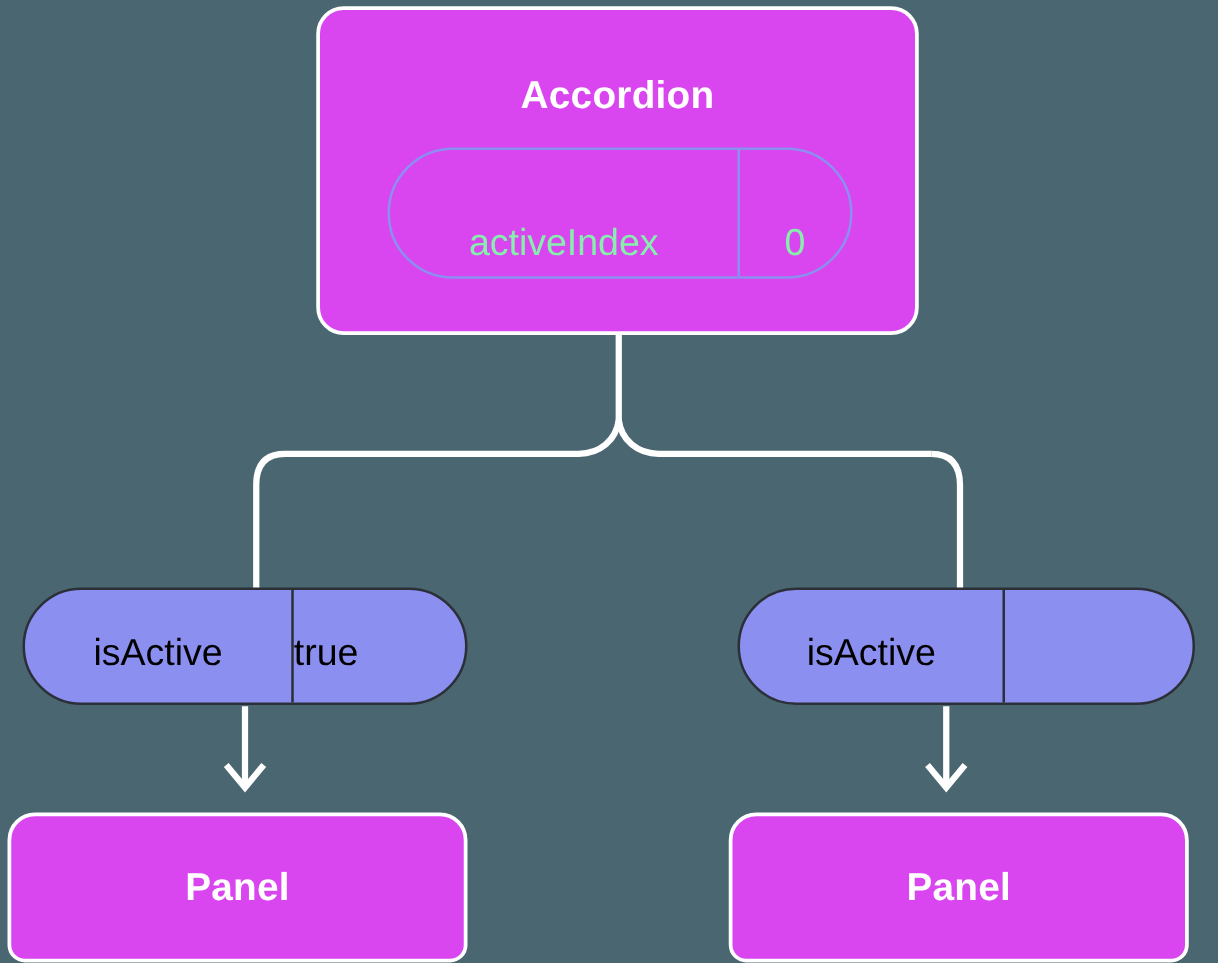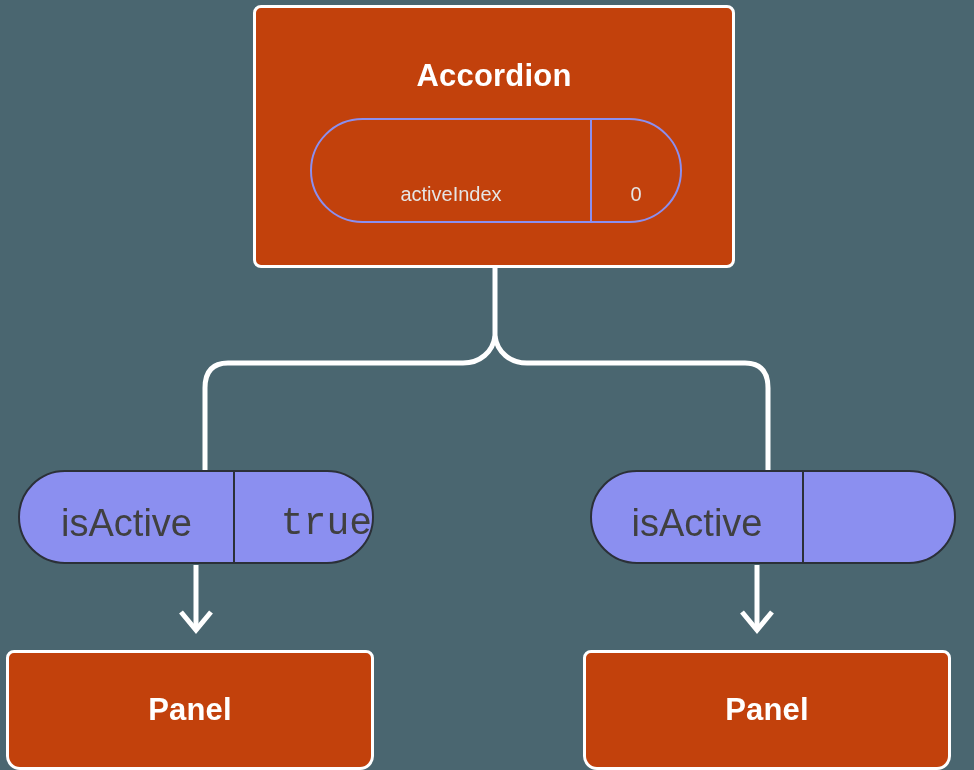--- a/index.html
+++ b/index.html
@@ -24,23 +24,23 @@
     top: 0;
     width: 974px;
     height: 770px;
     pointer-events: none;
   }
 
   
   .node-box {
     position: absolute;
     box-sizing: border-box;
-    background: #c2410c;
+    background: #d946ef;
     border: 3px solid #ffffff;
-    border-radius: 8px;
+    border-radius: 22px;
     display: flex;
     flex-direction: column;
     align-items: center;
   }
   .node-title {
     color: #ffffff;
     font-size: 31px;
     font-weight: 700;
     letter-spacing: 0.2px;
     white-space: nowrap;
@@ -88,22 +88,22 @@
     justify-content: center;
     border-right: 2px solid #8b8ff0;
   }
   .pill-outline .pill-val {
     flex: 1 1 auto;
     display: flex;
     align-items: center;
     justify-content: center;
   }
   .pill-outline .ptext {
-    color: #e5e5e5;
-    font-size: 20px;
+    color: #86efac;
+    font-size: 30px;
     white-space: nowrap;
     margin-top: 48px;
   }
 
   
   .pill-filled {
     position: absolute;
     box-sizing: border-box;
     height: 94px;
     background: #8b8ff0;
@@ -115,26 +115,25 @@
   .pill-filled .pill-key {
     display: flex;
     align-items: center;
     justify-content: center;
     border-right: 2px solid #2b3038;
   }
   .pill-filled .pill-val {
     flex: 1 1 auto;
     display: flex;
     align-items: center;
-    justify-content: flex-end;
-    font-family: Liberation Mono, monospace;
+    justify-content: flex-start;
   }
   .pill-filled .ptext {
-    color: #404040;
-    font-size: 38px;
+    color: #000000;
+    font-size: 30px;
     white-space: nowrap;
     margin-top: 12px;
   }
 
   .pill-left {
     left: 18px;
     top: 470px;
     width: 356px;
   }
   .pill-left .pill-key { flex: 0 0 213px; }

